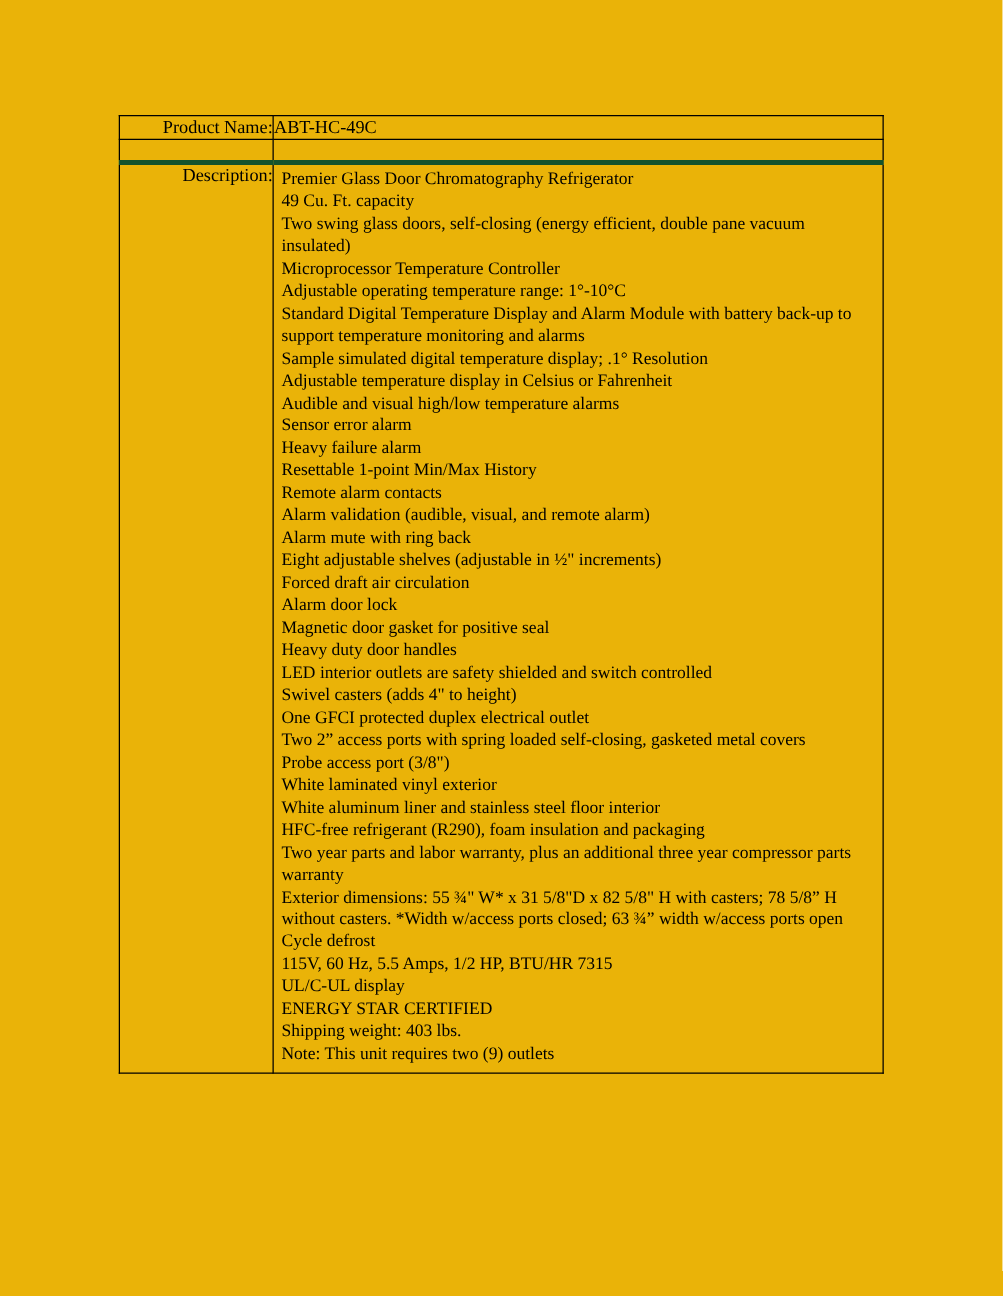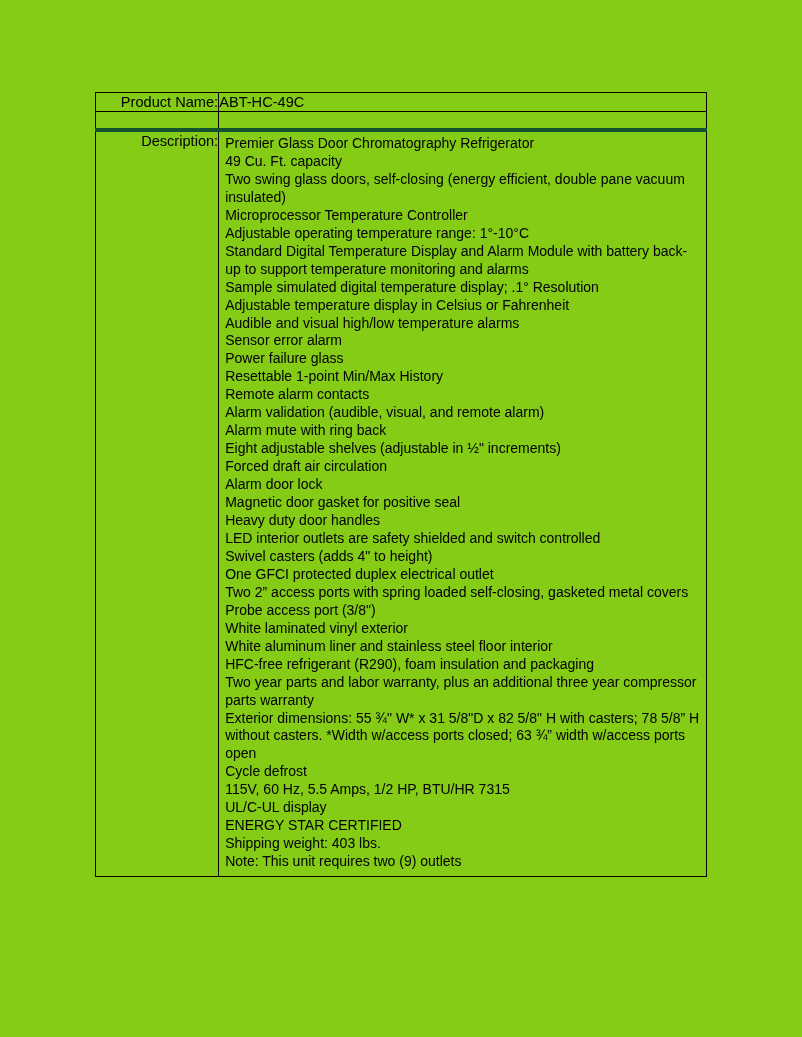--- a/index.html
+++ b/index.html
@@ -11,22 +11,23 @@
     width: 802px;
     height: 1037px;
     font-family: "Liberation Sans", sans-serif;
     color: #000000;
     -webkit-font-smoothing: antialiased;
   }
   .page {
     position: relative;
     width: 802px;
     height: 1037px;
-    background: #84cc16;
+    background: #eab308;
     overflow: hidden;
+    font-family: Liberation Serif, serif;
   }
   .spec-table {
     position: absolute;
     left: 95px;
     top: 92px;
     width: 612px;
     border-collapse: collapse;
     table-layout: fixed;
   }
   .spec-table td {
@@ -103,21 +104,21 @@
               <div class="desc-line">Premier Glass Door Chromatography Refrigerator</div>
               <div class="desc-line">49 Cu. Ft. capacity</div>
               <div class="desc-line">Two swing glass doors, self-closing (energy efficient, double pane vacuum insulated)</div>
               <div class="desc-line">Microprocessor Temperature Controller</div>
               <div class="desc-line">Adjustable operating temperature range: 1°-10°C</div>
               <div class="desc-line">Standard Digital Temperature Display and Alarm Module with battery back-up to support temperature monitoring and alarms</div>
               <div class="desc-line">Sample simulated digital temperature display; .1° Resolution</div>
               <div class="desc-line">Adjustable temperature display in Celsius or Fahrenheit</div>
               <div class="desc-line">Audible and visual high/low temperature alarms</div>
               <div class="desc-line">Sensor error alarm</div>
-              <div class="desc-line">Power failure glass</div>
+              <div class="desc-line">Heavy failure alarm</div>
               <div class="desc-line">Resettable 1-point Min/Max History</div>
               <div class="desc-line">Remote alarm contacts</div>
               <div class="desc-line">Alarm validation (audible, visual, and remote alarm)</div>
               <div class="desc-line">Alarm mute with ring back</div>
               <div class="desc-line">Eight adjustable shelves (adjustable in ½" increments)</div>
               <div class="desc-line">Forced draft air circulation</div>
               <div class="desc-line">Alarm door lock</div>
               <div class="desc-line">Magnetic door gasket for positive seal</div>
               <div class="desc-line">Heavy duty door handles</div>
               <div class="desc-line">LED interior outlets are safety shielded and switch controlled</div>

